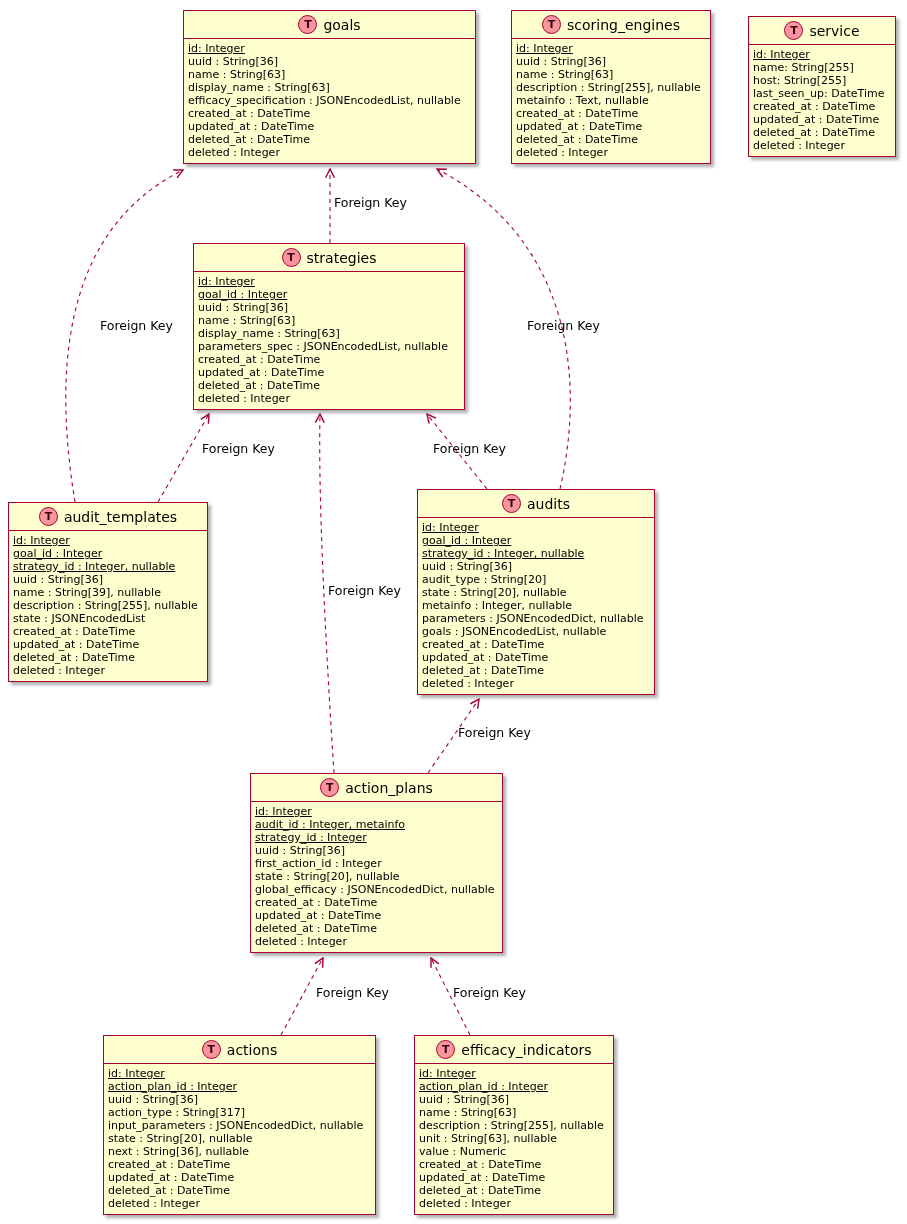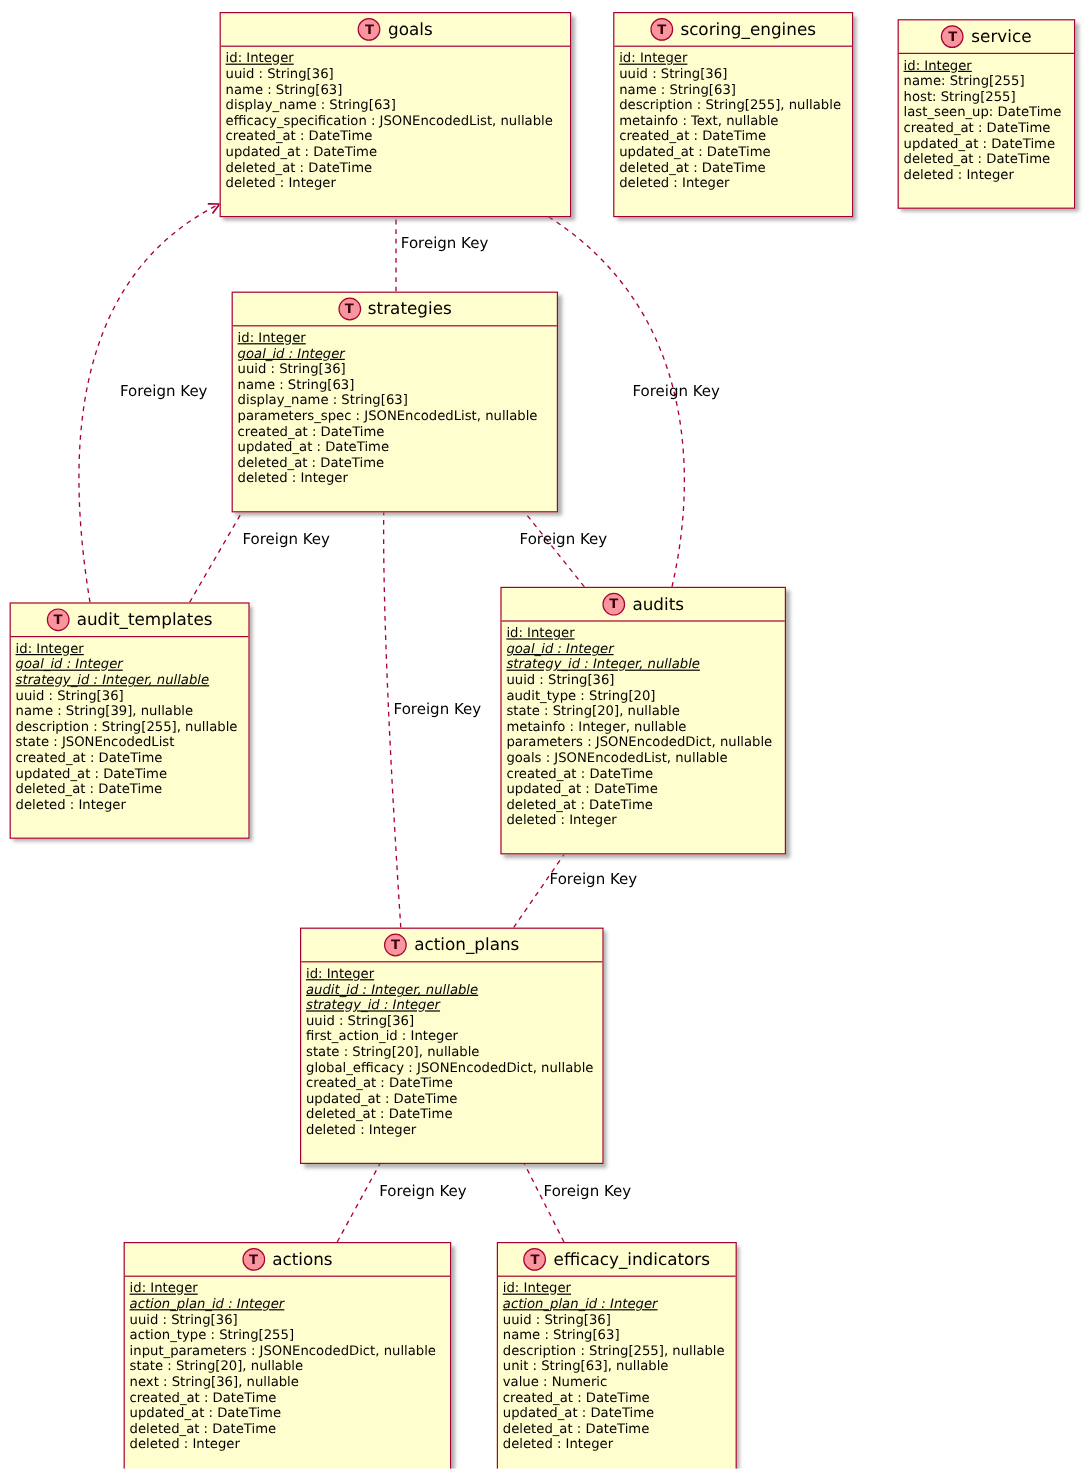--- a/index.html
+++ b/index.html
@@ -60,31 +60,31 @@
     font-size: 11px;
     font-weight: bold;
     flex: 0 0 auto;
   }
   .table-name {
     font-size: 14px;
     color: #000000;
     white-space: nowrap;
   }
   .table-body {
-    padding: 3px 0 21px 0;
+    padding: 3px 0 4px 0;
   }
   .field {
     font-size: 11px;
     line-height: 13px;
     color: #000000;
     padding: 0 4px;
     white-space: nowrap;
   }
   .field.pk { text-decoration: underline; }
-  .field.fk { text-decoration: underline; font-style: italic; }
+  .field.fk { text-decoration: underline; }
 </style>
 </head>
 <body>
 
 <div id="canvas">
   <svg id="edges" viewBox="0 0 907 1224" xmlns="http://www.w3.org/2000/svg">
     <defs>
       <marker id="arrow" viewBox="0 0 10 10" refX="9" refY="5" markerWidth="10" markerHeight="10" orient="auto-start-reverse">
         <path d="M1,1 L9,5 L1,9" fill="none" stroke="#A80036" stroke-width="1.3"></path>
       </marker>
@@ -216,42 +216,42 @@
         <div class="field">deleted : Integer</div>
       </div>
   </div>
     <div class="table" style="left: 250px; top: 773px; width: 253px;">
     <div class="table-header">
       <span class="t-icon">T</span>
       <span class="table-name">action_plans</span>
     </div>
     <div class="table-body">
         <div class="field pk">id: Integer</div>
-        <div class="field fk">audit_id : Integer, nullable</div>
+        <div class="field fk">audit_id : Integer, metainfo</div>
         <div class="field fk">strategy_id : Integer</div>
         <div class="field">uuid : String[36]</div>
         <div class="field">first_action_id : Integer</div>
         <div class="field">state : String[20], nullable</div>
         <div class="field">global_efficacy : JSONEncodedDict, nullable</div>
         <div class="field">created_at : DateTime</div>
         <div class="field">updated_at : DateTime</div>
         <div class="field">deleted_at : DateTime</div>
         <div class="field">deleted : Integer</div>
       </div>
   </div>
     <div class="table" style="left: 103px; top: 1035px; width: 273px;">
     <div class="table-header">
       <span class="t-icon">T</span>
       <span class="table-name">actions</span>
     </div>
     <div class="table-body">
         <div class="field pk">id: Integer</div>
         <div class="field fk">action_plan_id : Integer</div>
         <div class="field">uuid : String[36]</div>
-        <div class="field">action_type : String[255]</div>
+        <div class="field">action_type : String[317]</div>
         <div class="field">input_parameters : JSONEncodedDict, nullable</div>
         <div class="field">state : String[20], nullable</div>
         <div class="field">next : String[36], nullable</div>
         <div class="field">created_at : DateTime</div>
         <div class="field">updated_at : DateTime</div>
         <div class="field">deleted_at : DateTime</div>
         <div class="field">deleted : Integer</div>
       </div>
   </div>
     <div class="table" style="left: 414px; top: 1035px; width: 200px;">

